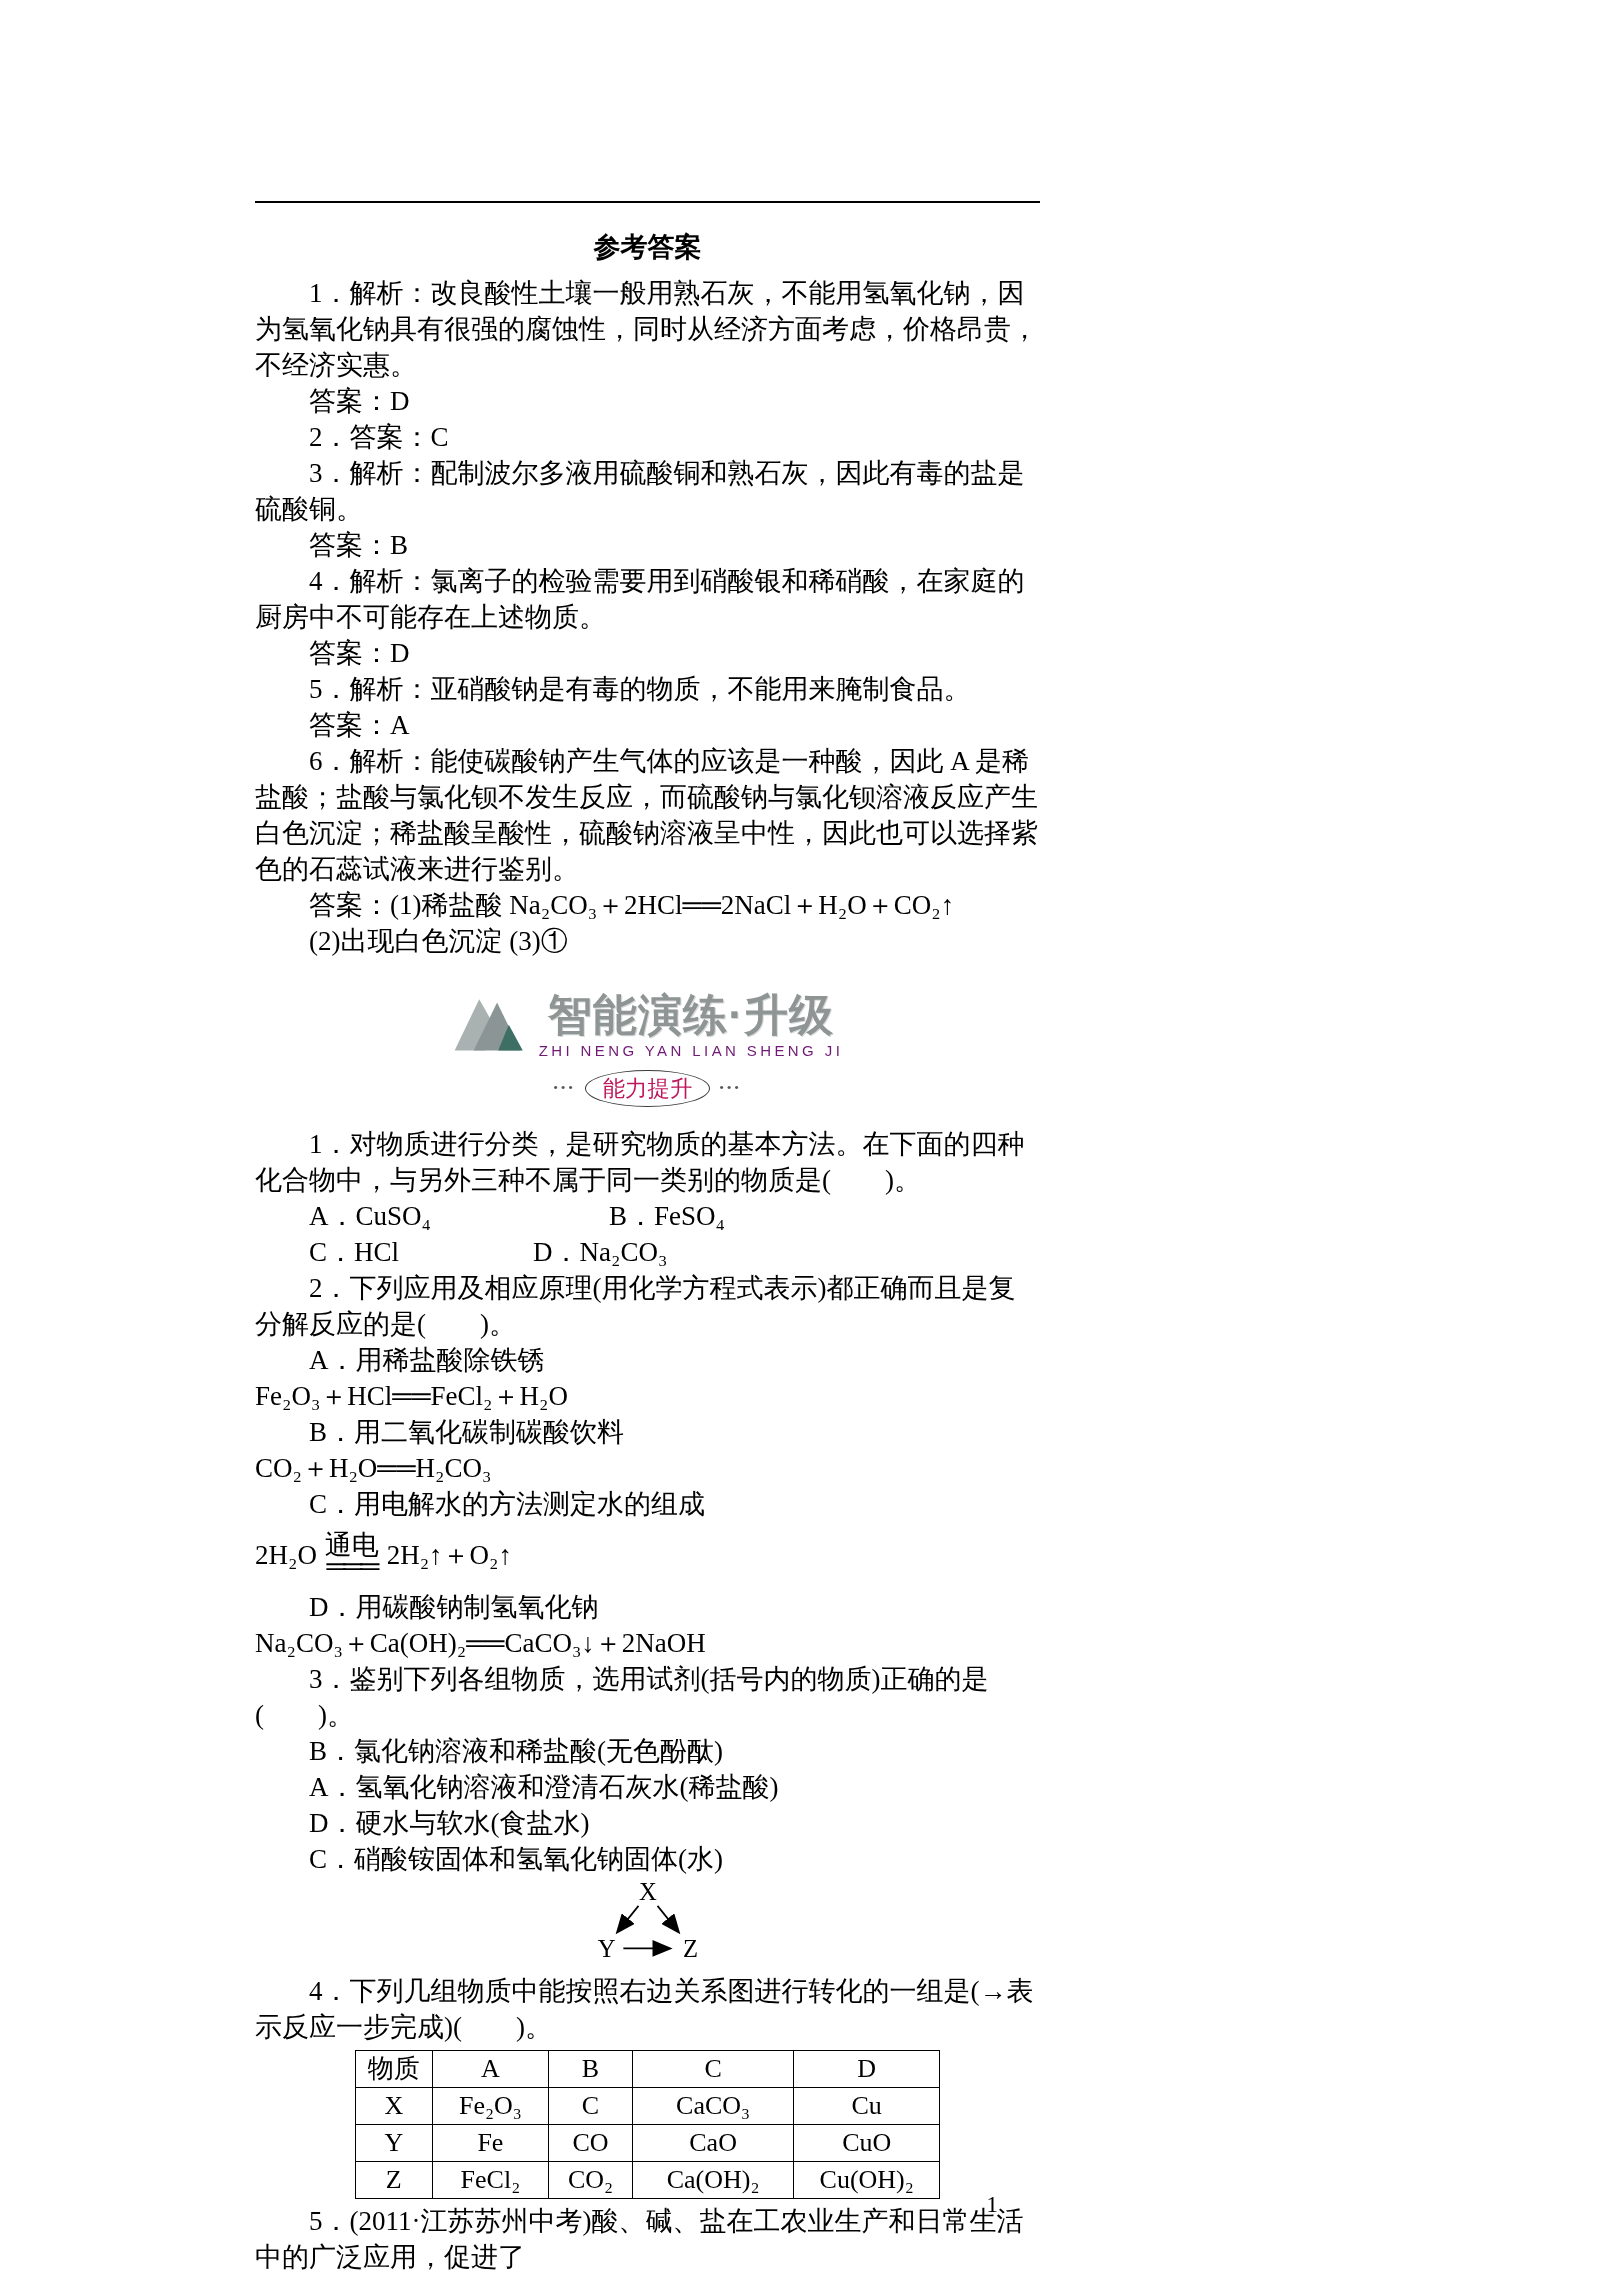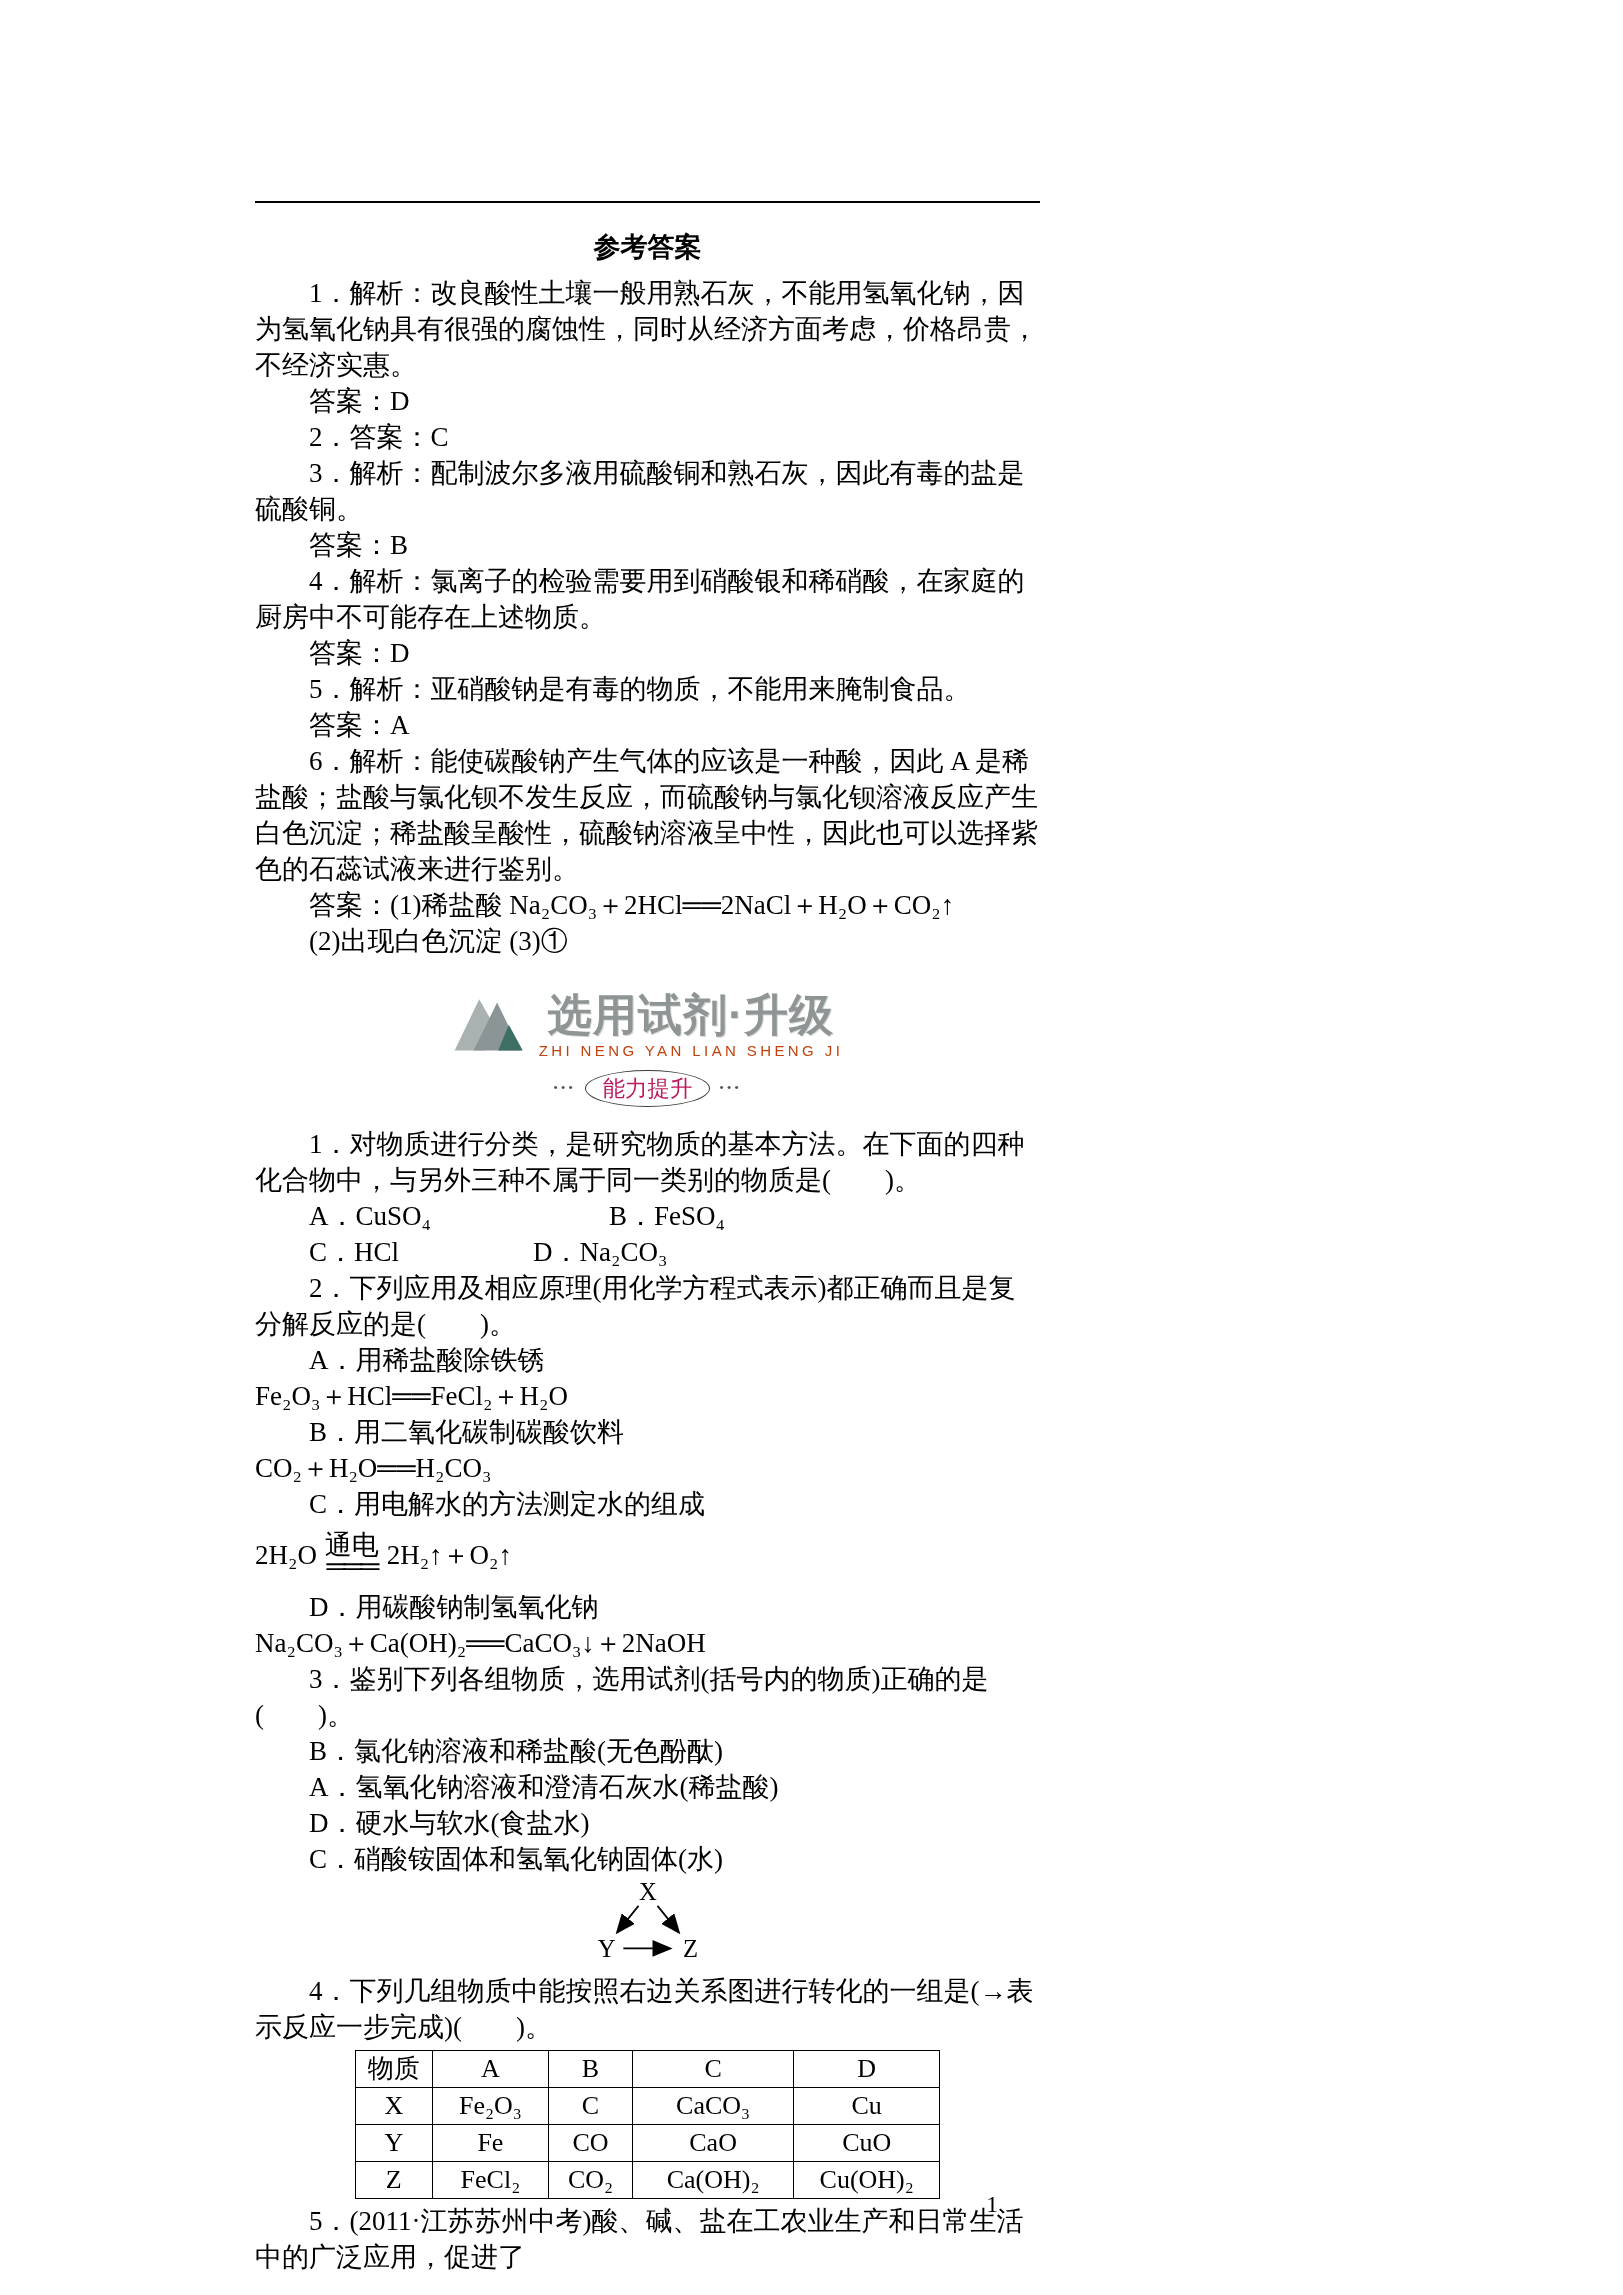--- a/index.html
+++ b/index.html
@@ -33,21 +33,21 @@
   .logo-block { margin:29px 0 19px 0; text-align:center; }
   .logo-row { display:flex; align-items:center; justify-content:center; gap:7.9px; }
   .logo-title {
     font-family:"Liberation Sans","DejaVu Sans",sans-serif;
     font-weight:bold; font-size:44px; line-height:48px;
     color:#8f9494; letter-spacing:1.1px;
     text-shadow:1.1px 1.1px 0 #d8dada;
   }
   .logo-sub {
     font-family:"Liberation Sans","DejaVu Sans",sans-serif;
-    font-size:15px; line-height:20px; letter-spacing:3.4px; color:#c2410c;
+    font-size:15px; line-height:20px; letter-spacing:3.4px; color:#701a75;
     margin-top:1.1px;
   }
   .badge-row { margin-top:5.6px; display:flex; align-items:center; justify-content:center; gap:9px; }
   .badge-dots { font-size:13.5px; letter-spacing:2.8px; color:#555; }
   .badge-oval {
     display:inline-block; border:1.7px solid #3a3a3a; border-radius:50%;
     padding:0 17px; font-size:22.4px; line-height:35px; color:#be185d;
   }
 
   
@@ -94,21 +94,21 @@
     <div class="logo-block">
       <div class="logo-row">
         <span>
           <svg width="79" height="67" viewBox="0 0 140 120" aria-hidden="true">
             <polygon points="4,112 48,20 74,66 58,112" fill="#aab1b1"></polygon>
             <polygon points="38,112 80,26 122,112" fill="#8b9595"></polygon>
             <polygon points="82,112 101,66 126,112" fill="#3d6f64"></polygon>
           </svg>
         </span>
         <div>
-          <div class="logo-title">选用试剂·升级</div>
+          <div class="logo-title">智能演练·升级</div>
           <div class="logo-sub">ZHI NENG YAN LIAN SHENG JI</div>
         </div>
       </div>
       <div class="badge-row">
         <span class="badge-dots">•••</span>
         <span class="badge-oval">能力提升</span>
         <span class="badge-dots">•••</span>
       </div>
     </div>
 

